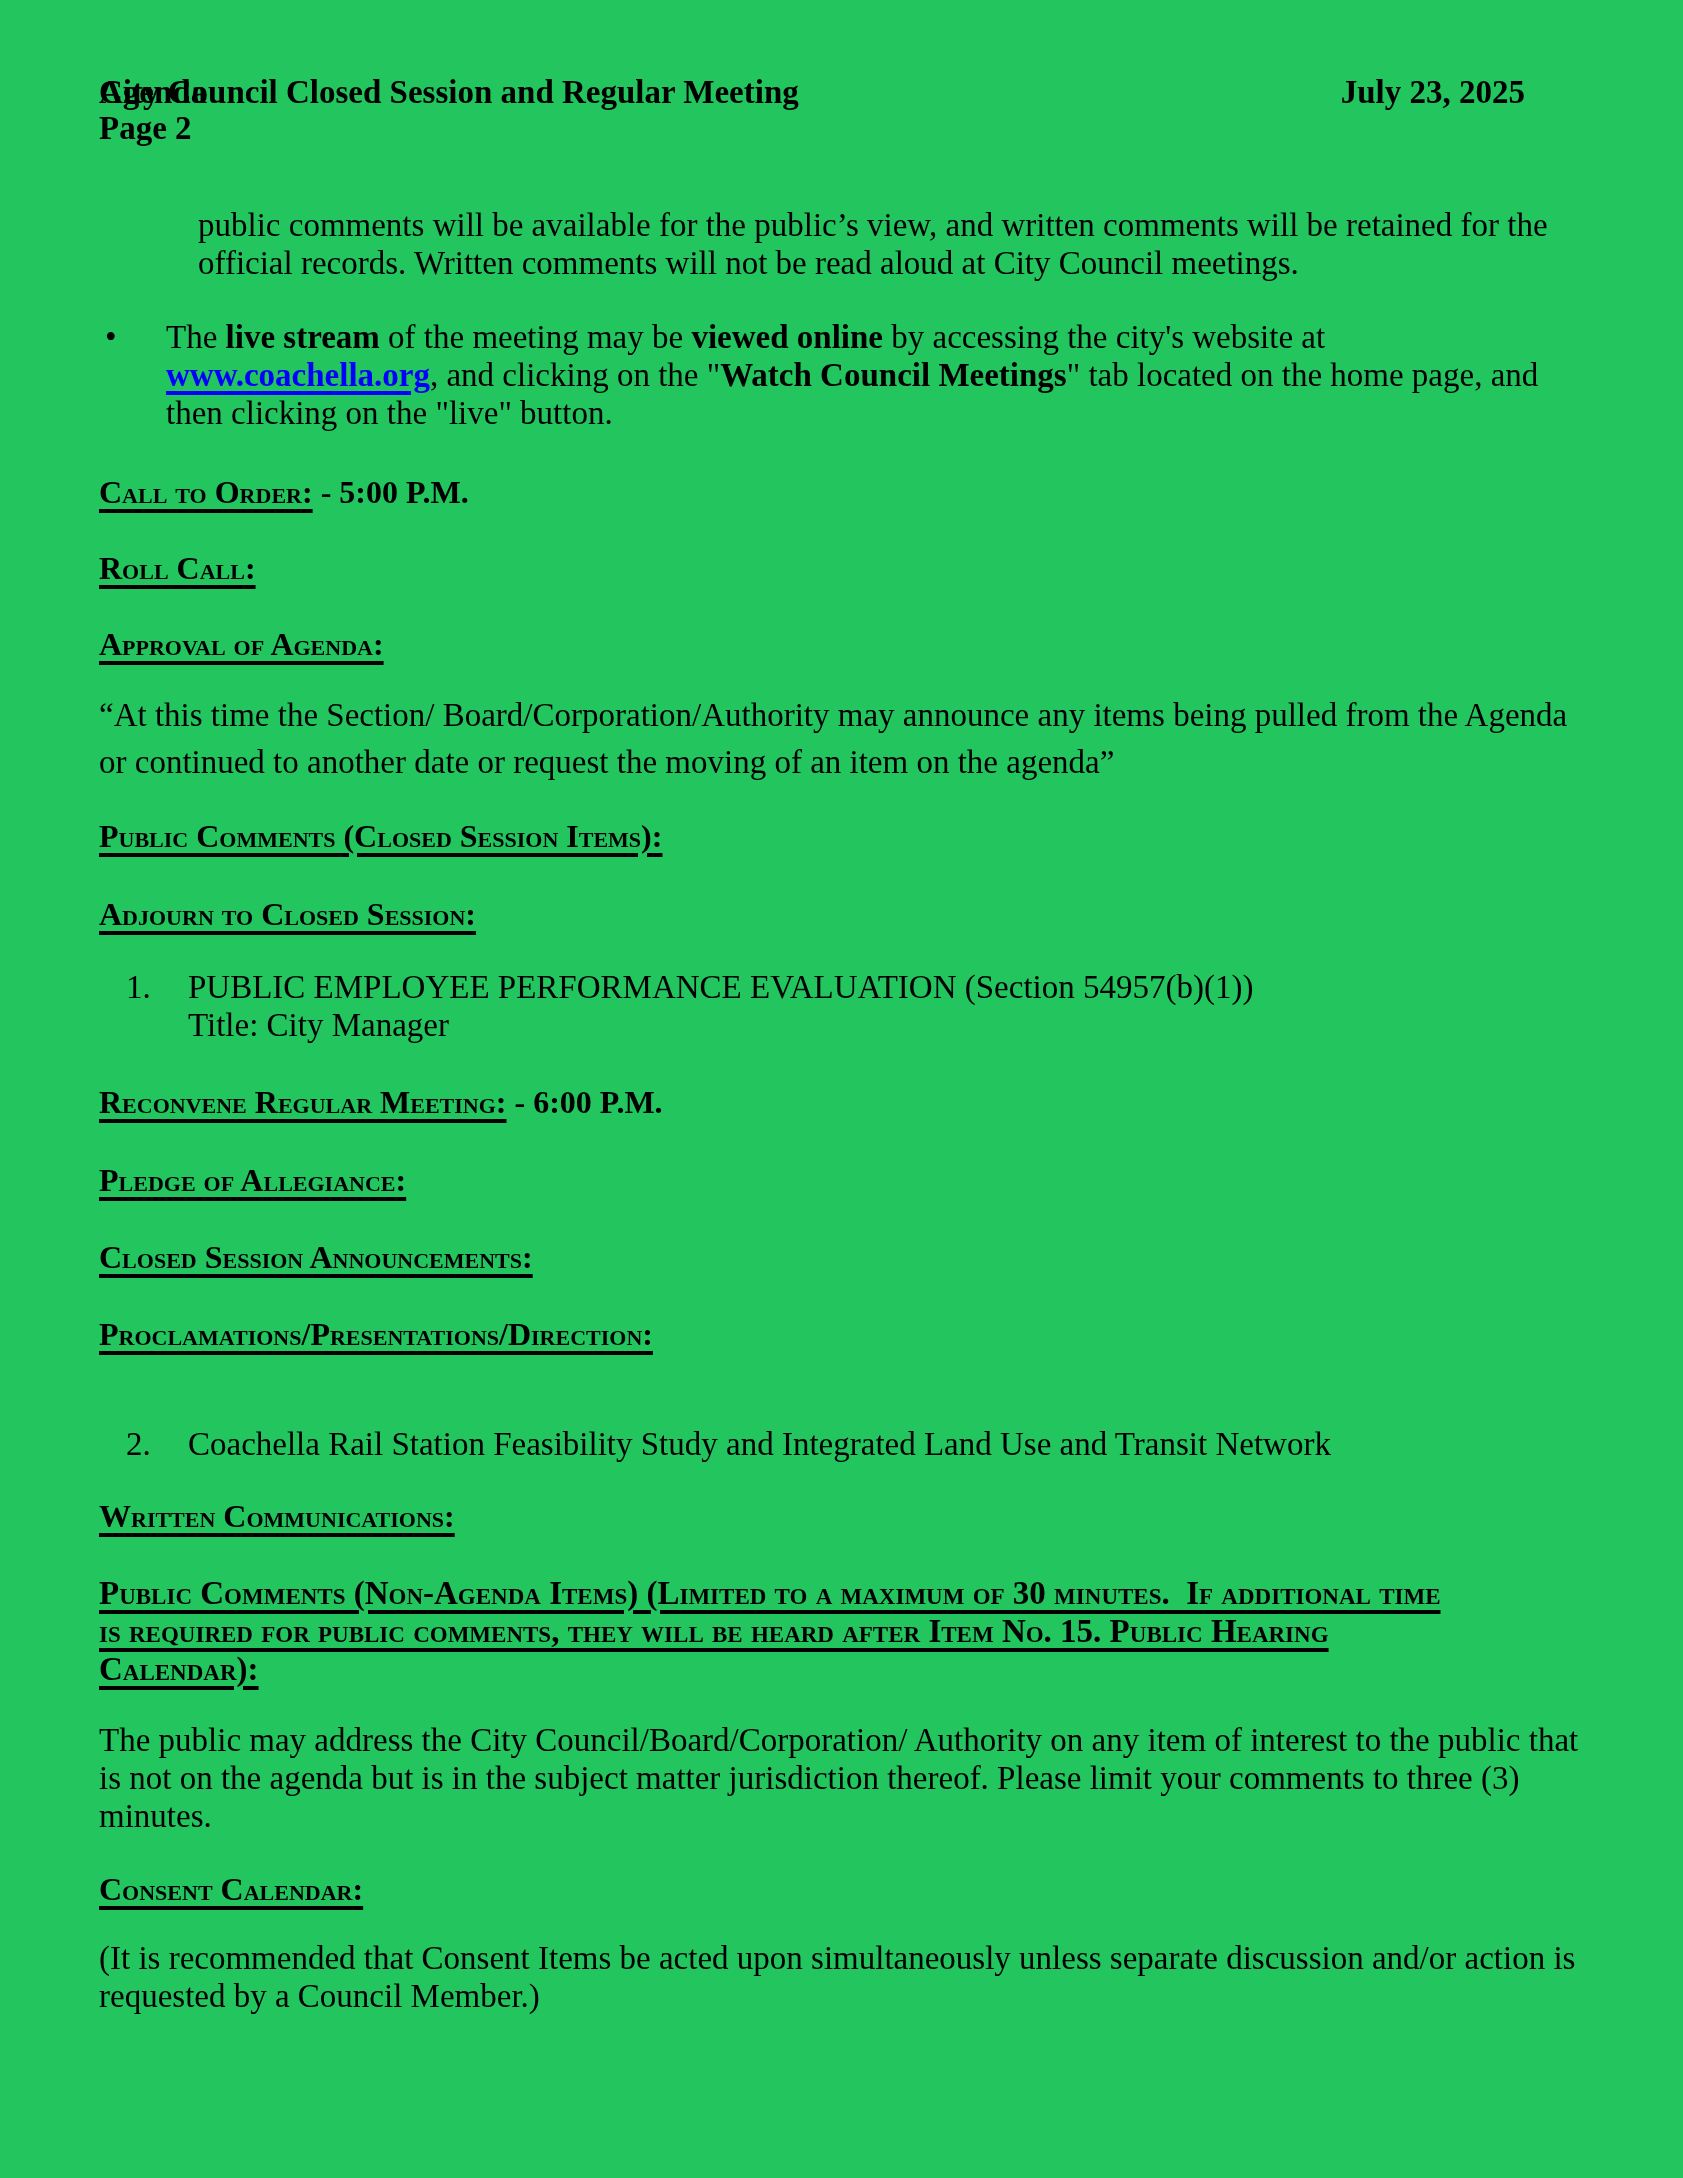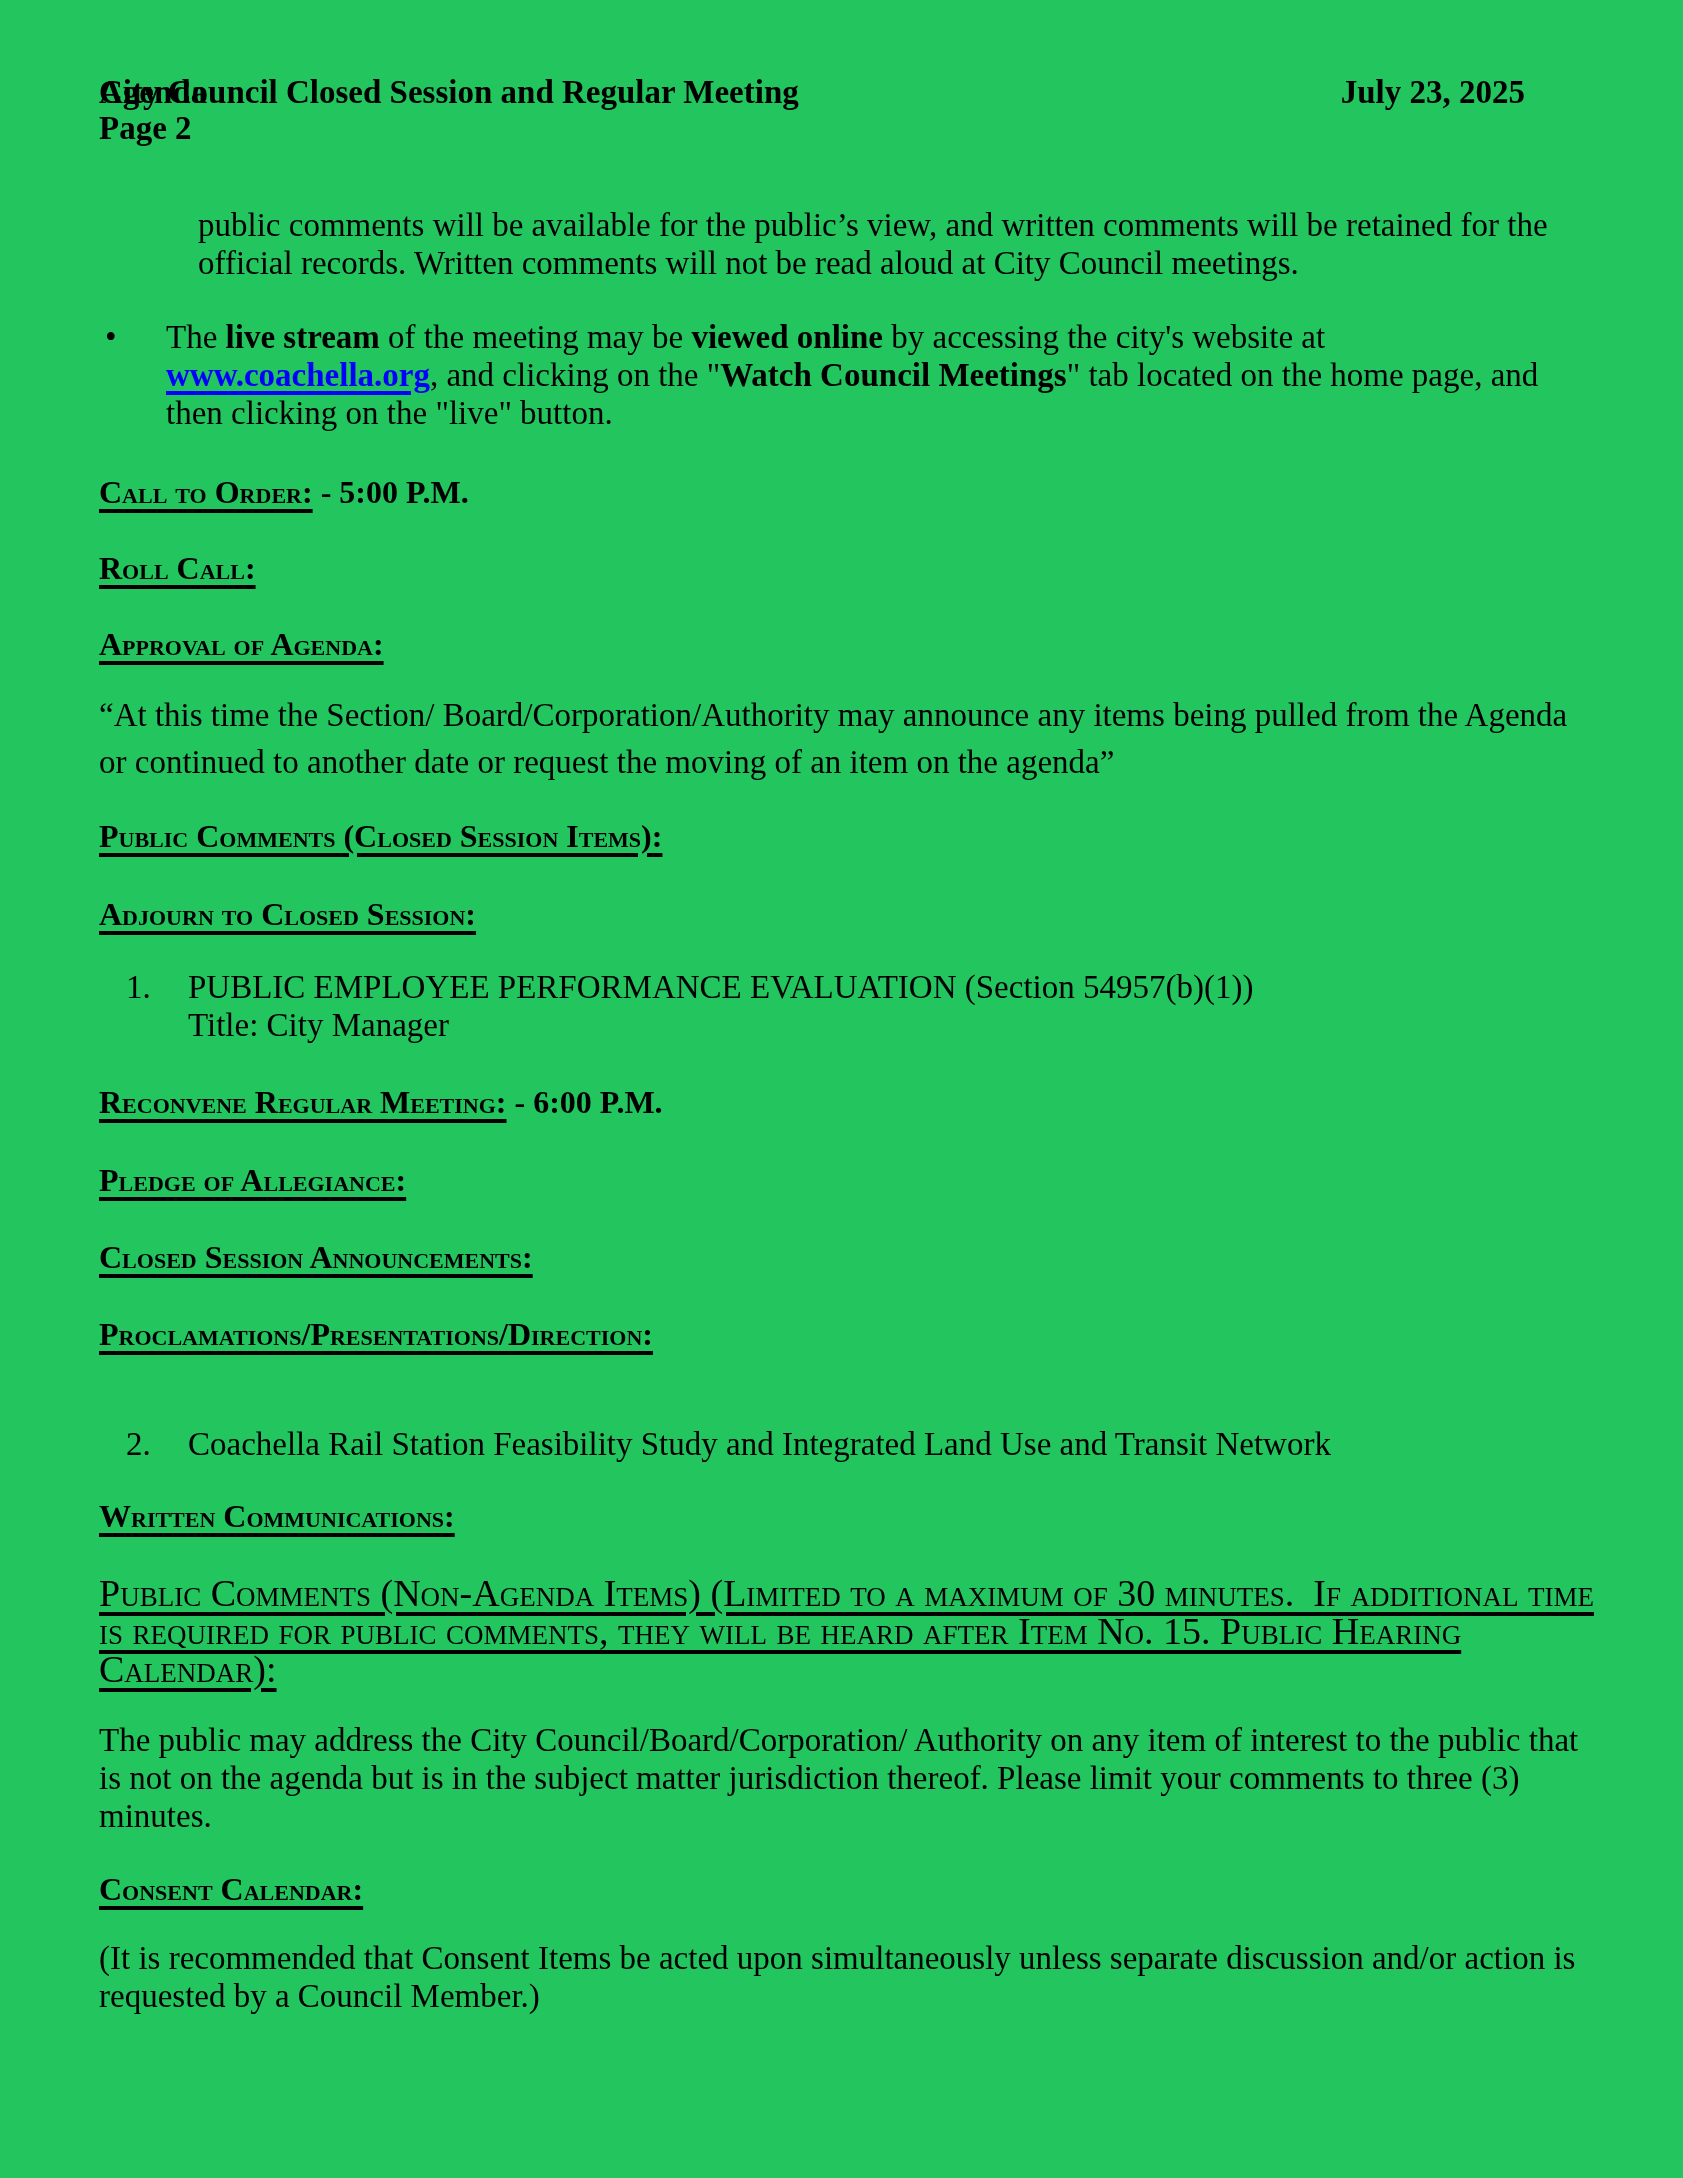--- a/index.html
+++ b/index.html
@@ -17,21 +17,21 @@
   .line{white-space:nowrap;line-height:38px;}
   .page-header{position:relative;height:71px;}
   .header-left .line{line-height:36px;font-weight:bold;}
   .header-title{position:absolute;left:0;right:0;top:0;font-weight:bold;line-height:36px;white-space:nowrap;}
   .header-date{position:absolute;right:0;top:0;font-weight:bold;line-height:36px;white-space:nowrap;}
   .intro{margin-top:61px;margin-left:99px;}
   .bullet-row{display:flex;margin-top:36px;}
   .bullet-marker{flex:0 0 61px;margin-left:6px;line-height:38px;}
   .section{font-size:32px;line-height:40px;font-weight:bold;font-variant:small-caps;margin:0;white-space:nowrap;}
   .u{text-decoration-line:underline;text-decoration-thickness:4px;text-underline-offset:6px;text-decoration-color:#000;}
-  .section-multi{font-size:38px;font-weight:normal;font-variant:small-caps;margin:0;}
+  .section-multi{font-size:33px;font-weight:bold;font-variant:small-caps;margin:0;}
   .section-multi .line{line-height:38px;}
   .quote .line{line-height:47px;}
   .num-item{display:flex;}
   .num-col{flex:0 0 62px;margin-left:27px;line-height:38px;}
   a.site-link{color:#0000ff;font-weight:bold;text-decoration-line:underline;text-decoration-thickness:4px;text-underline-offset:5px;text-decoration-color:#0000ff;}
   b{font-weight:bold;}
 </style>
 </head>
 <body>
 

